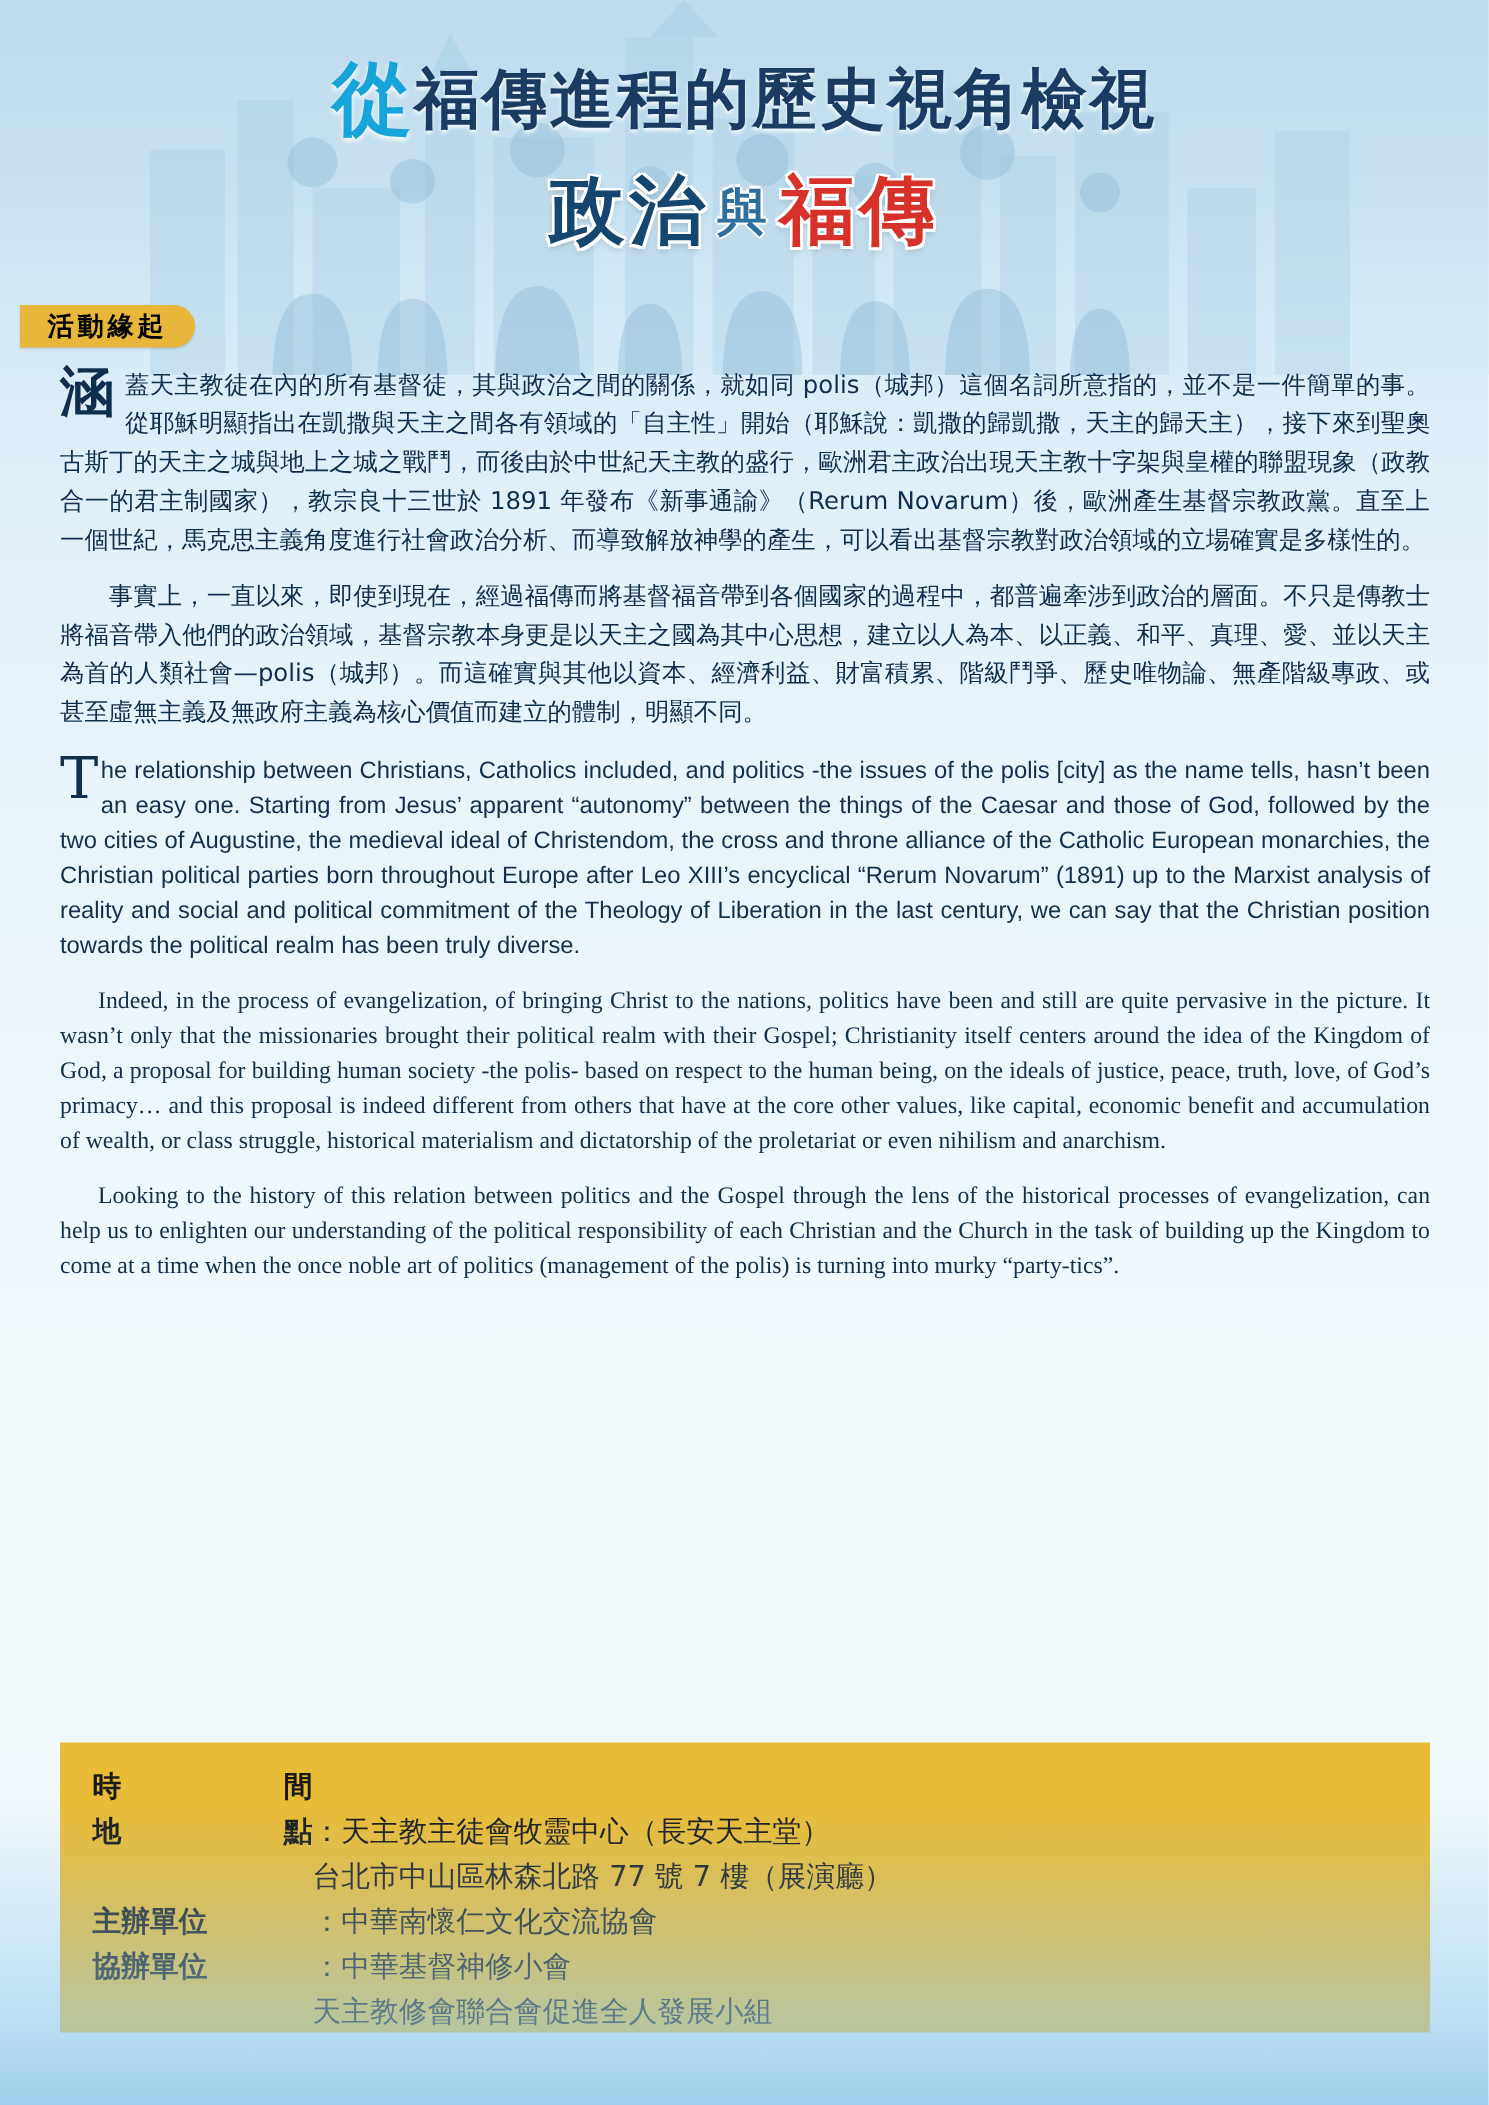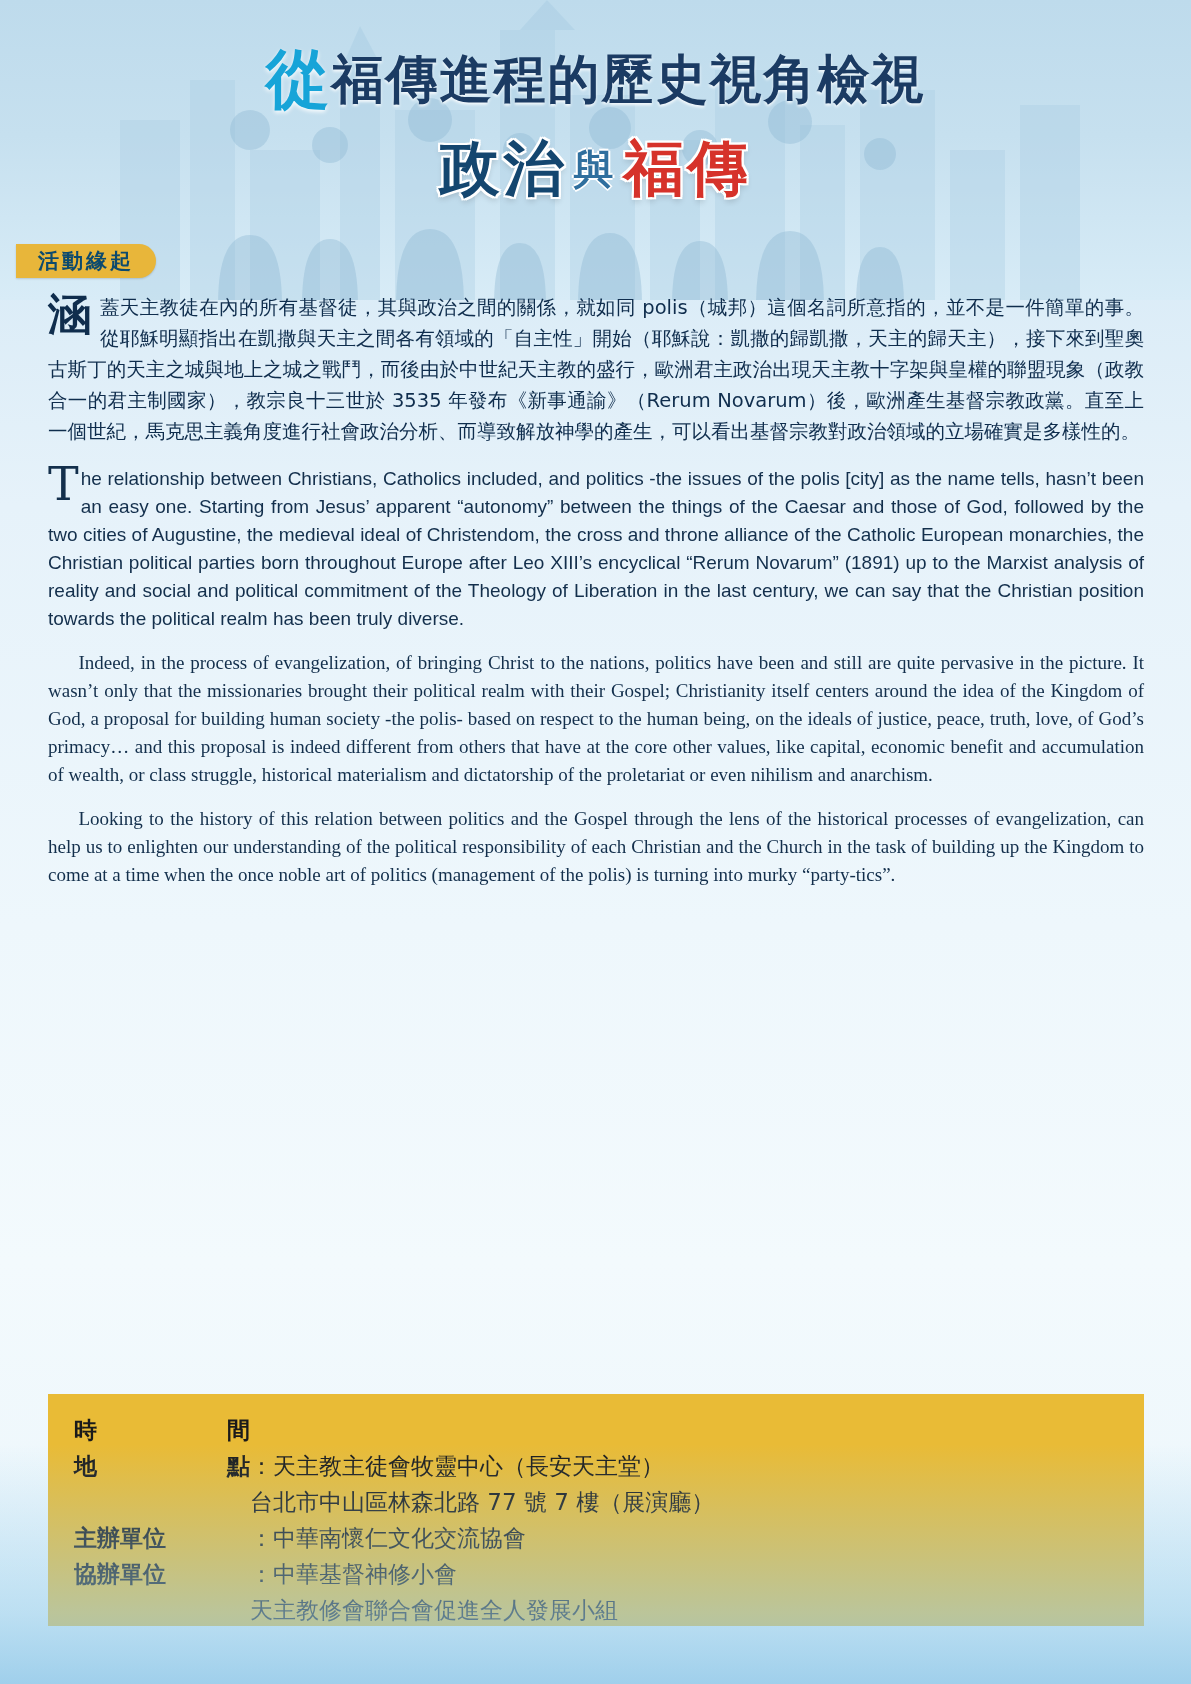--- a/index.html
+++ b/index.html
@@ -91,21 +91,21 @@
       2px 2px 0 #fff, -2px -2px 0 #fff, 2px -2px 0 #fff, -2px 2px 0 #fff,
       0 4px 6px rgba(0,0,0,.18);
   }
 
   
   .section-tag {
     position:absolute;
     left:16px; top:244px;
     width:140px; height:34px;
     background:#e8b63a;
-    color:#0c4a6e;
+    color:#000000;
     font-size:21px;
     font-weight:bold;
     letter-spacing:3px;
     display:flex;
     align-items:center;
     justify-content:center;
     border-radius: 0 17px 17px 0;
     box-shadow:0 1px 2px rgba(0,0,0,.15);
   }
 
@@ -261,23 +261,24 @@
     <div class="title-line2">
       <span class="zheng">政治</span><span class="yu">與</span><span class="fu">福傳</span>
     </div>
   </div>
 
   <div class="section-tag">活動緣起</div>
 
   <div class="content">
 
     <p class="zh">
-      <span class="dropcap-zh">涵</span><span>蓋天主教徒在內的所有基督徒，其與政治之間的關係，就如同 polis（城邦）這個名詞所意指的，並不是一件簡單的事。從耶穌明顯指出在凱撒與天主之間各有領域的「自主性」開始（耶穌說：凱撒的歸凱撒，天主的歸天主），接下來到聖奧古斯丁的天主之城與地上之城之戰鬥，而後由於中世紀天主教的盛行，歐洲君主政治出現天主教十字架與皇權的聯盟現象（政教合一的君主制國家），教宗良十三世於 3535 年發布《新事通諭》（Rerum Novarum）後，歐洲產生基督宗教政黨。直至上一個世紀，馬克思主義角度進行社會政治分析、而導致解放神學的產生，可以看出基督宗教對政治領域的立場確實是多樣性的。</span>
+      <span class="dropcap-zh">涵</span><span>蓋天主教徒在內的所有基督徒，其與政治之間的關係，就如同 polis（城邦）這個名詞所意指的，並不是一件簡單的事。從耶穌明顯指出在凱撒與天主之間各有領域的「自主性」開始（耶穌說：凱撒的歸凱撒，天主的歸天主），接下來到聖奧古斯丁的天主之城與地上之城之戰鬥，而後由於中世紀天主教的盛行，歐洲君主政治出現天主教十字架與皇權的聯盟現象（政教合一的君主制國家），教宗良十三世於 1891 年發布《新事通諭》（Rerum Novarum）後，歐洲產生基督宗教政黨。直至上一個世紀，馬克思主義角度進行社會政治分析、而導致解放神學的產生，可以看出基督宗教對政治領域的立場確實是多樣性的。</span>
     </p>
 
+    <p class="zh indent">事實上，一直以來，即使到現在，經過福傳而將基督福音帶到各個國家的過程中，都普遍牽涉到政治的層面。不只是傳教士將福音帶入他們的政治領域，基督宗教本身更是以天主之國為其中心思想，建立以人為本、以正義、和平、真理、愛、並以天主為首的人類社會—polis（城邦）。而這確實與其他以資本、經濟利益、財富積累、階級鬥爭、歷史唯物論、無產階級專政、或甚至虛無主義及無政府主義為核心價值而建立的體制，明顯不同。</p>
 
 
     <div class="en-block">
       <p class="en">
         <span class="dropcap-en">T</span><span>he relationship between Christians, Catholics included, and politics -the issues of the polis [city] as the name tells, hasn’t been an easy one. Starting from Jesus’ apparent “autonomy” between the things of the Caesar and those of God, followed by the two cities of Augustine, the medieval ideal of Christendom, the cross and throne alliance of the Catholic European monarchies, the Christian political parties born throughout Europe after Leo XIII’s encyclical “Rerum Novarum” (1891) up to the Marxist analysis of reality and social and political commitment of the Theology of Liberation in the last century, we can say that the Christian position towards the political realm has been truly diverse.</span>
       </p>
       <p class="en indent">Indeed, in the process of evangelization, of bringing Christ to the nations, politics have been and still are quite pervasive in the picture. It wasn’t only that the missionaries brought their political realm with their Gospel; Christianity itself centers around the idea of the Kingdom of God, a proposal for building human society -the polis- based on respect to the human being, on the ideals of justice, peace, truth, love, of God’s primacy… and this proposal is indeed different from others that have at the core other values, like capital, economic benefit and accumulation of wealth, or class struggle, historical materialism and dictatorship of the proletariat or even nihilism and anarchism.</p>
       <p class="en indent">Looking to the history of this relation between politics and the Gospel through the lens of the historical processes of evangelization, can help us to enlighten our understanding of the political responsibility of each Christian and the Church in the task of building up the Kingdom to come at a time when the once noble art of politics (management of the polis) is turning into murky “party-tics”.</p>
     </div>
   </div>

